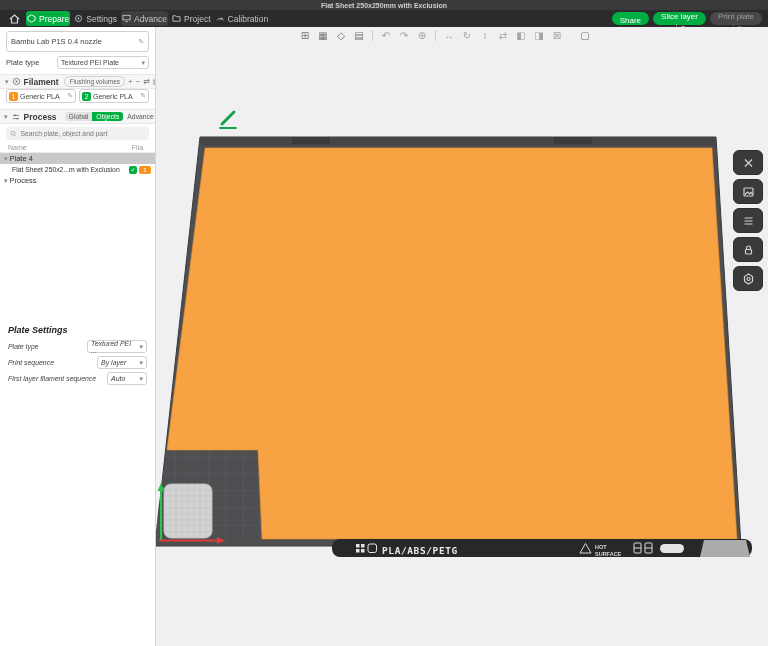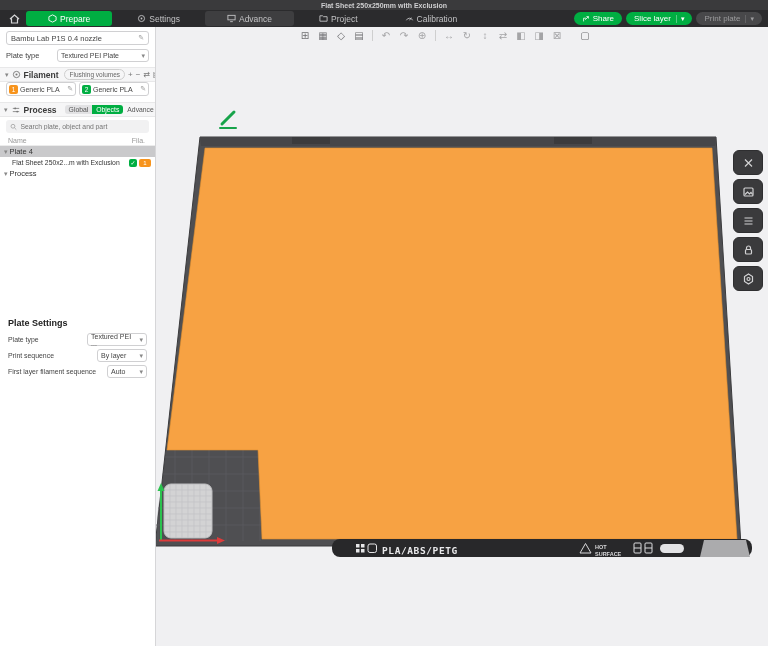--- a/index.html
+++ b/index.html
@@ -7,44 +7,44 @@
   .app { position:relative; width:768px; height:646px; overflow:hidden; background:#f0f0f2; }
 
   
   .titlebar { height:10px; background:#3a3a3c; display:flex; align-items:center; justify-content:center; }
   .titlebar span { font-size:7px; font-weight:bold; color:#cfcfd1; }
 
   
   .topbar { height:17px; background:#2b2b2d; display:flex; align-items:center; padding:0 6px; gap:4px; }
   .home-btn { width:16px; height:13px; display:flex; align-items:center; justify-content:center; color:#d5d5d7; }
   .tabs { display:flex; align-items:center; gap:3px; }
-  .tab { display:flex; align-items:center; gap:3px; color:#c3c3c5; font-size:8.5px; padding:2px 22px; border-radius:3px; height:15px; white-space:nowrap; }
+  .tab { display:flex; align-items:center; gap:3px; color:#c3c3c5; font-size:8.5px; padding:2px 1px; border-radius:3px; height:15px; white-space:nowrap; }
   .tab svg { flex:none; }
   .tab.active { background:#00ae42; color:#fff; }
   .tab.device { background:#3e3e40; }
   .flex-spacer { flex:1; }
-  .pill-btn { display:flex; align-items:center; gap:3px; height:13px; border-radius:8px; font-size:8px; padding:0 8px; white-space:nowrap; }
+  .pill-btn { display:flex; align-items:center; gap:3px; height:13px; border-radius:8px; font-size:8px; padding:0 8px; white-space:nowrap;flex-direction:column; }
   .share-btn { background:#00ae42; color:#fff; }
   .slice-btn { background:#00ae42; color:#fff; }
   .print-btn { background:#48484a; color:#9c9c9e; }
   .dd-arrow { font-size:7px; margin-left:2px; border-left:1px solid rgba(255,255,255,.35); padding-left:4px; }
   .print-btn .dd-arrow { border-left:1px solid rgba(255,255,255,.15); }
 
   
   .main { display:flex; height:619px; }
 
   
   .sidebar { width:156px; flex:none; background:#fff; border-right:1px solid #d6d6d8; display:flex; flex-direction:column; color:#333; overflow:hidden; }
   .sec-head { display:flex; align-items:center; gap:3px; padding:0 5px; background:#f6f6f7; border-bottom:1px solid #e8e8e9; border-top:1px solid #e8e8e9; height:15px; flex:none; }
   .sec-head.first { border-top:none; }
   .chev { font-size:7px; color:#888; }
   .sec-title { font-weight:bold; font-size:8.5px; color:#3a3a3a; }
   .head-fill { flex:1; }
   .mini-ic { color:#777; display:flex; align-items:center; }
-  .input-box { border:1px solid #d0d0d2; border-radius:3px; height:14px; display:flex; align-items:center; justify-content:space-between; padding:0 4px; margin:4px 6px 3px; flex:none; }
+  .input-box { border:1px solid #d0d0d2; border-radius:3px; height:21px; display:flex; align-items:center; justify-content:space-between; padding:0 4px; margin:4px 6px 3px; flex:none; }
   .input-box .val { font-size:7.5px; color:#444; white-space:nowrap; overflow:hidden; text-overflow:ellipsis; }
   .edit-glyph { font-size:7px; color:#999; flex:none; }
   .row-pt { display:flex; align-items:center; justify-content:space-between; padding:1px 6px 5px; flex:none; }
   .lbl { font-size:7.5px; color:#444; }
   .dropdown { border:1px solid #d0d0d2; border-radius:3px; height:13px; display:flex; align-items:center; justify-content:space-between; gap:2px; padding:0 3px; font-size:7px; color:#444; background:#fff; }
   .w92 { width:92px; }
   .pill-mini { border:1px solid #cfcfcf; border-radius:7px; font-size:6.5px; color:#666; padding:0 4px; height:11px; display:flex; align-items:center; white-space:nowrap; }
   .tiny-btn { font-size:8px; color:#777; width:9px; text-align:center; }
   .fil-row { display:flex; gap:3px; padding:0 6px 6px; flex:none; }
   .fil-field { flex:1; border:1px solid #d0d0d2; border-radius:3px; height:14px; display:flex; align-items:center; gap:2px; padding:0 2px; min-width:0; }
@@ -61,21 +61,21 @@
   .search-box { margin:3px 6px; background:#f1f1f2; border-radius:3px; height:13px; display:flex; align-items:center; gap:3px; padding:0 4px; flex:none; }
   .search-box input { border:0; background:transparent; outline:none; font-size:6.8px; color:#555; width:100%; font-family:inherit; }
   .tbl-head { display:flex; justify-content:space-between; padding:1px 10px 1px 8px; color:#999; font-size:7px; border-bottom:1px solid #ececec; flex:none; }
   .tree-row { display:flex; align-items:center; height:11px; padding:0 4px; font-size:7.5px; gap:2px; color:#333; flex:none; }
   .tree-row.selected { background:#c9c9cb; }
   .obj-row { padding-left:12px; }
   .obj-name { flex:1; font-size:6.8px; white-space:nowrap; overflow:hidden; text-overflow:ellipsis; }
   .chk { width:8px; height:8px; background:#00ae42; border-radius:2px; color:#fff; font-size:6px; line-height:8px; text-align:center; flex:none; }
   .badge { width:12px; height:8px; background:#f7941d; border-radius:2px; color:#fff; font-size:6px; line-height:8px; text-align:center; flex:none; }
   .gap { height:135px; flex:none; }
-  .ps { padding:4px 8px; flex:none; }
+  .ps { padding:4px 8px; flex:none;font-style:italic; }
   .ps-title { font-weight:bold; font-size:9px; color:#222; margin-bottom:5px; }
   .ps-row { display:flex; align-items:center; justify-content:space-between; margin:3px 0; gap:3px; }
   .ps-row .lbl { font-size:6.9px; white-space:nowrap; }
   .ps-dd1 { width:60px; flex:none; }
   .ps-dd2 { width:50px; flex:none; }
   .ps-dd3 { width:40px; flex:none; }
   .flexfill { flex:1; }
 
   
   .viewport { position:relative; flex:1; background:#f0f0f2; overflow:hidden; }

